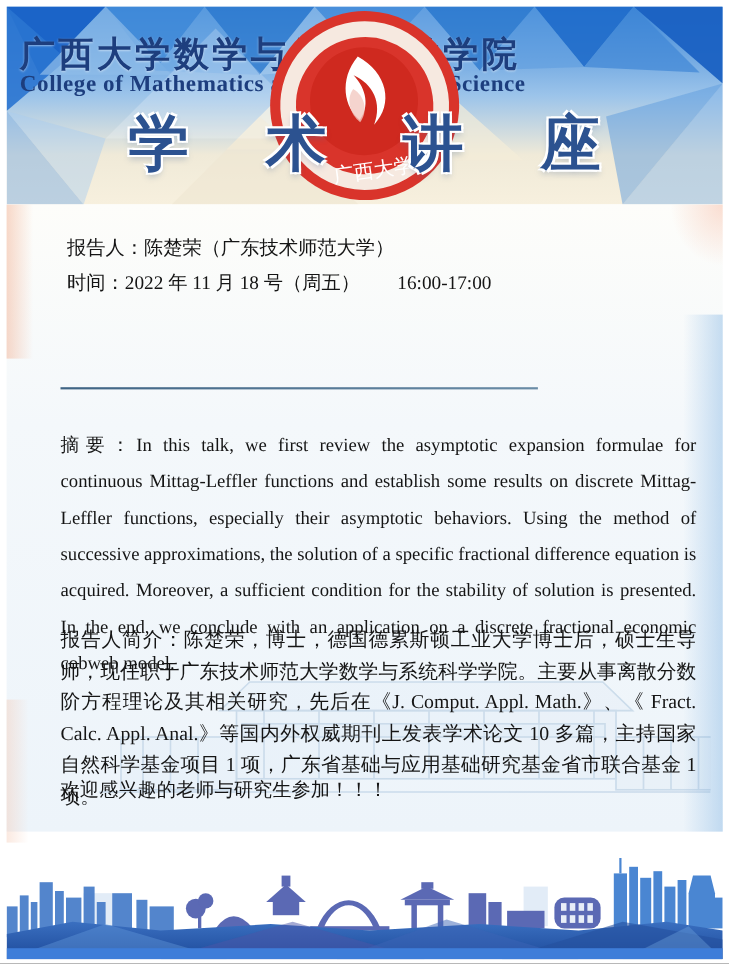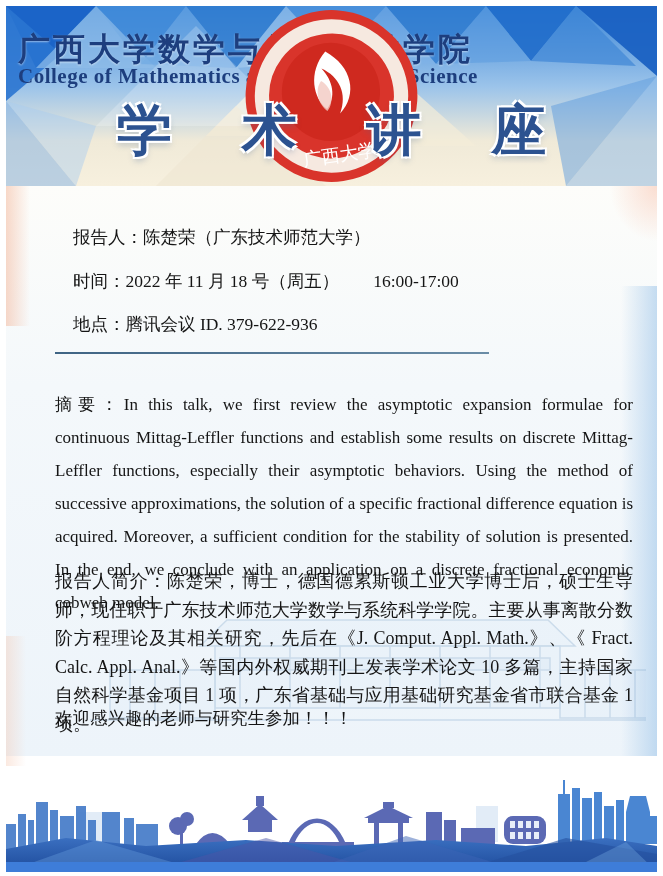--- a/index.html
+++ b/index.html
@@ -39,21 +39,21 @@
     background:radial-gradient(ellipse at right top,rgba(247,190,168,.5),rgba(247,190,168,0) 70%);}
   .tint-right-blue{right:0;top:100px;width:36px;height:470px;
     background:linear-gradient(to left,rgba(168,203,235,.65),rgba(168,203,235,0));}
   .tint-left-warm2{left:0;top:450px;width:20px;height:130px;
     background:linear-gradient(to right,rgba(244,200,178,.4),rgba(244,200,178,0));}
   .watermark{position:absolute;left:44px;top:412px;width:596px;height:185px;opacity:.3;}
   .info-block{
     position:absolute;left:51px;top:22px;width:576px;
     font-size:17.5px;line-height:27.5px;color:#151515;z-index:2;
   }
-  .info-line,.topic-para{margin:16px;}
+  .info-line,.topic-para{margin:4px;}
   .time-gap{display:inline-block;width:34px;}
   .divider{
     position:absolute;left:49px;top:166px;width:434px;height:2px;z-index:2;
     background:linear-gradient(to right,#3f6484,#6a8ca6);
   }
   .abstract-para{
     position:absolute;left:49px;top:202px;width:578px;margin:0;
     font-size:17px;line-height:33px;color:#151515;text-align:justify;z-index:2;
   }
   .bio-para{
@@ -149,21 +149,20 @@
           <line x1="560" y1="72" x2="560" y2="120"></line>
         <line x1="585" y1="72" x2="585" y2="120"></line>
         <line x1="40" y1="122" x2="596" y2="122"></line>
         <rect x="170" y="60" width="330" height="12" fill="rgba(185,210,235,.45)"></rect>
       </g>
     </svg>
 
     <div class="info-block">
       <p class="info-line"><span>报告人：</span><span>陈楚荣（广东技术师范大学）</span></p>
       <p class="info-line"><span>时间：</span><span>2022 年 11 月 18 号（周五）</span><span class="time-gap"></span><span>16:00-17:00</span></p>
-      <p class="info-line"><span>地点：</span><span>腾讯会议 ID. 379-622-936</span></p>
     </div>
 
     <div class="divider"></div>
 
     <p class="abstract-para"><span>摘要：</span><span>In this talk, we first review the asymptotic expansion formulae for continuous Mittag-Leffler functions and establish some results on discrete Mittag-Leffler functions, especially their asymptotic behaviors. Using the method of successive approximations, the solution of a specific fractional difference equation is acquired. Moreover, a sufficient condition for the stability of solution is presented. In the end, we conclude with an application on a discrete fractional economic cobweb model.</span></p>
 
     <p class="bio-para"><span>报告人简介：</span><span>陈楚荣，博士，德国德累斯顿工业大学博士后，硕士生导师，现任职于广东技术师范大学数学与系统科学学院。主要从事离散分数阶方程理论及其相关研究，先后在《J. Comput. Appl. Math.》、《 Fract. Calc. Appl. Anal.》等国内外权威期刊上发表学术论文 10 多篇，主持国家自然科学基金项目 1 项，广东省基础与应用基础研究基金省市联合基金 1 项。</span></p>
 
     <p class="closing-line">欢迎感兴趣的老师与研究生参加！！！</p>
   </div>

